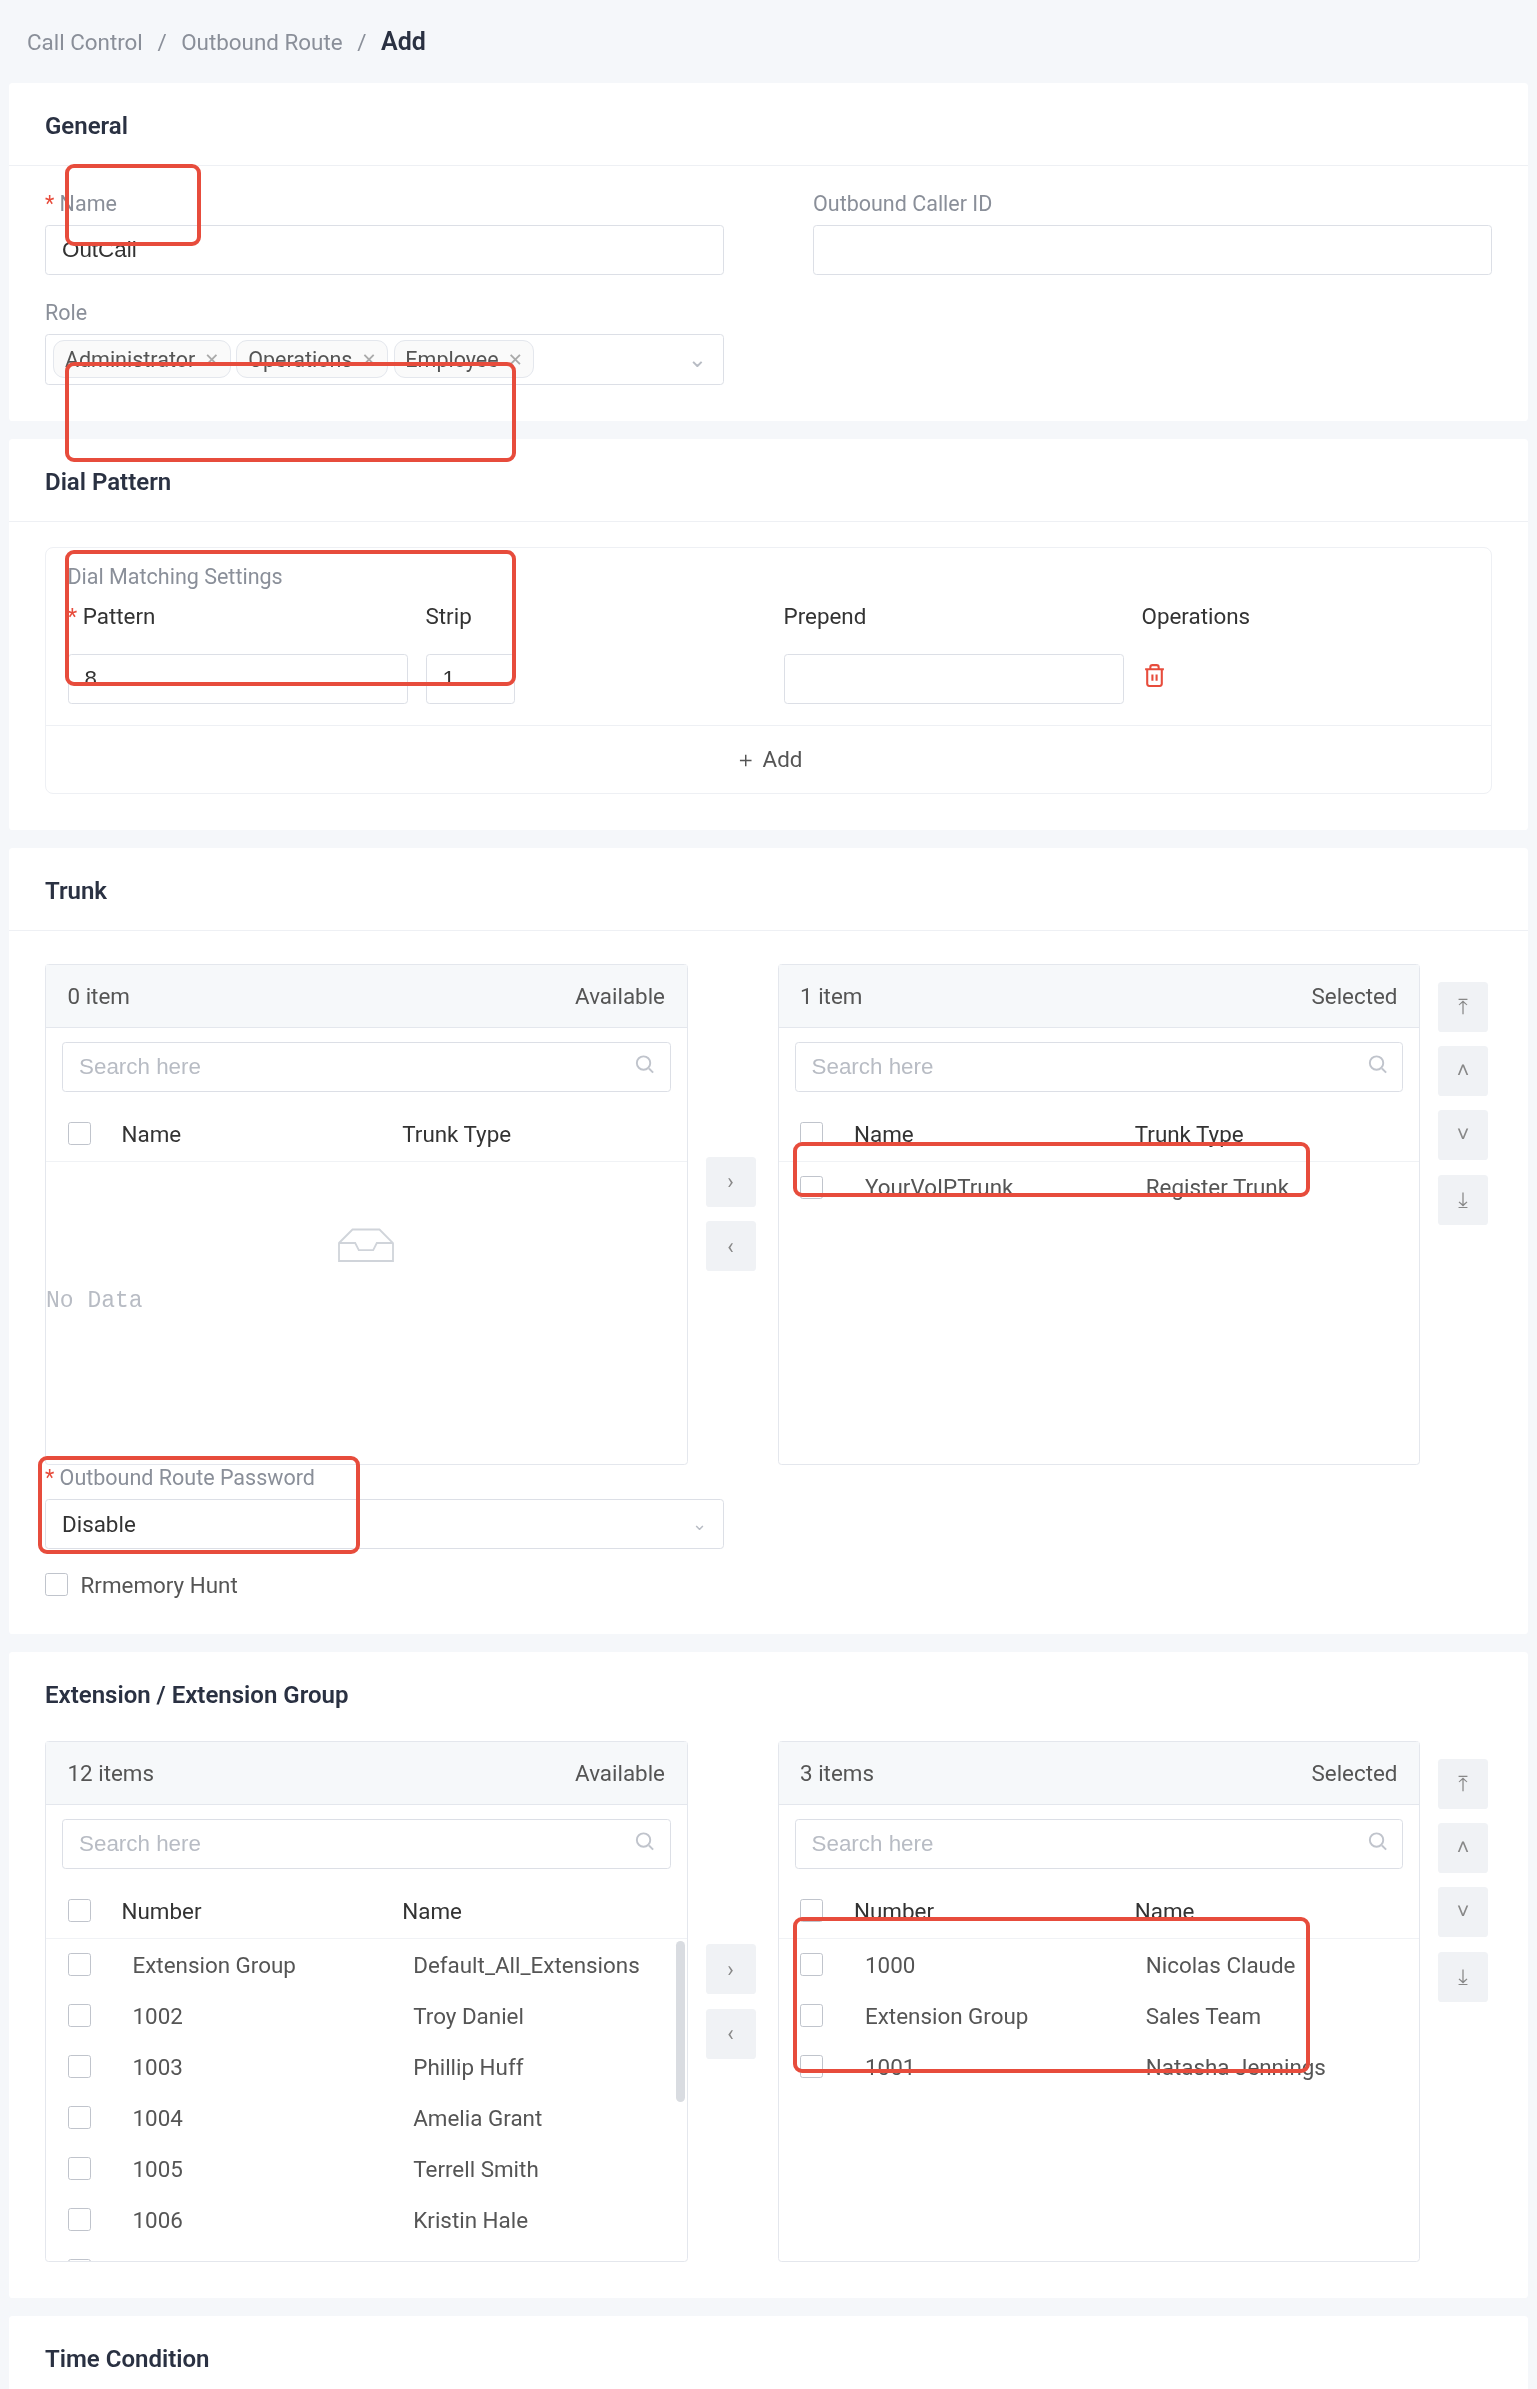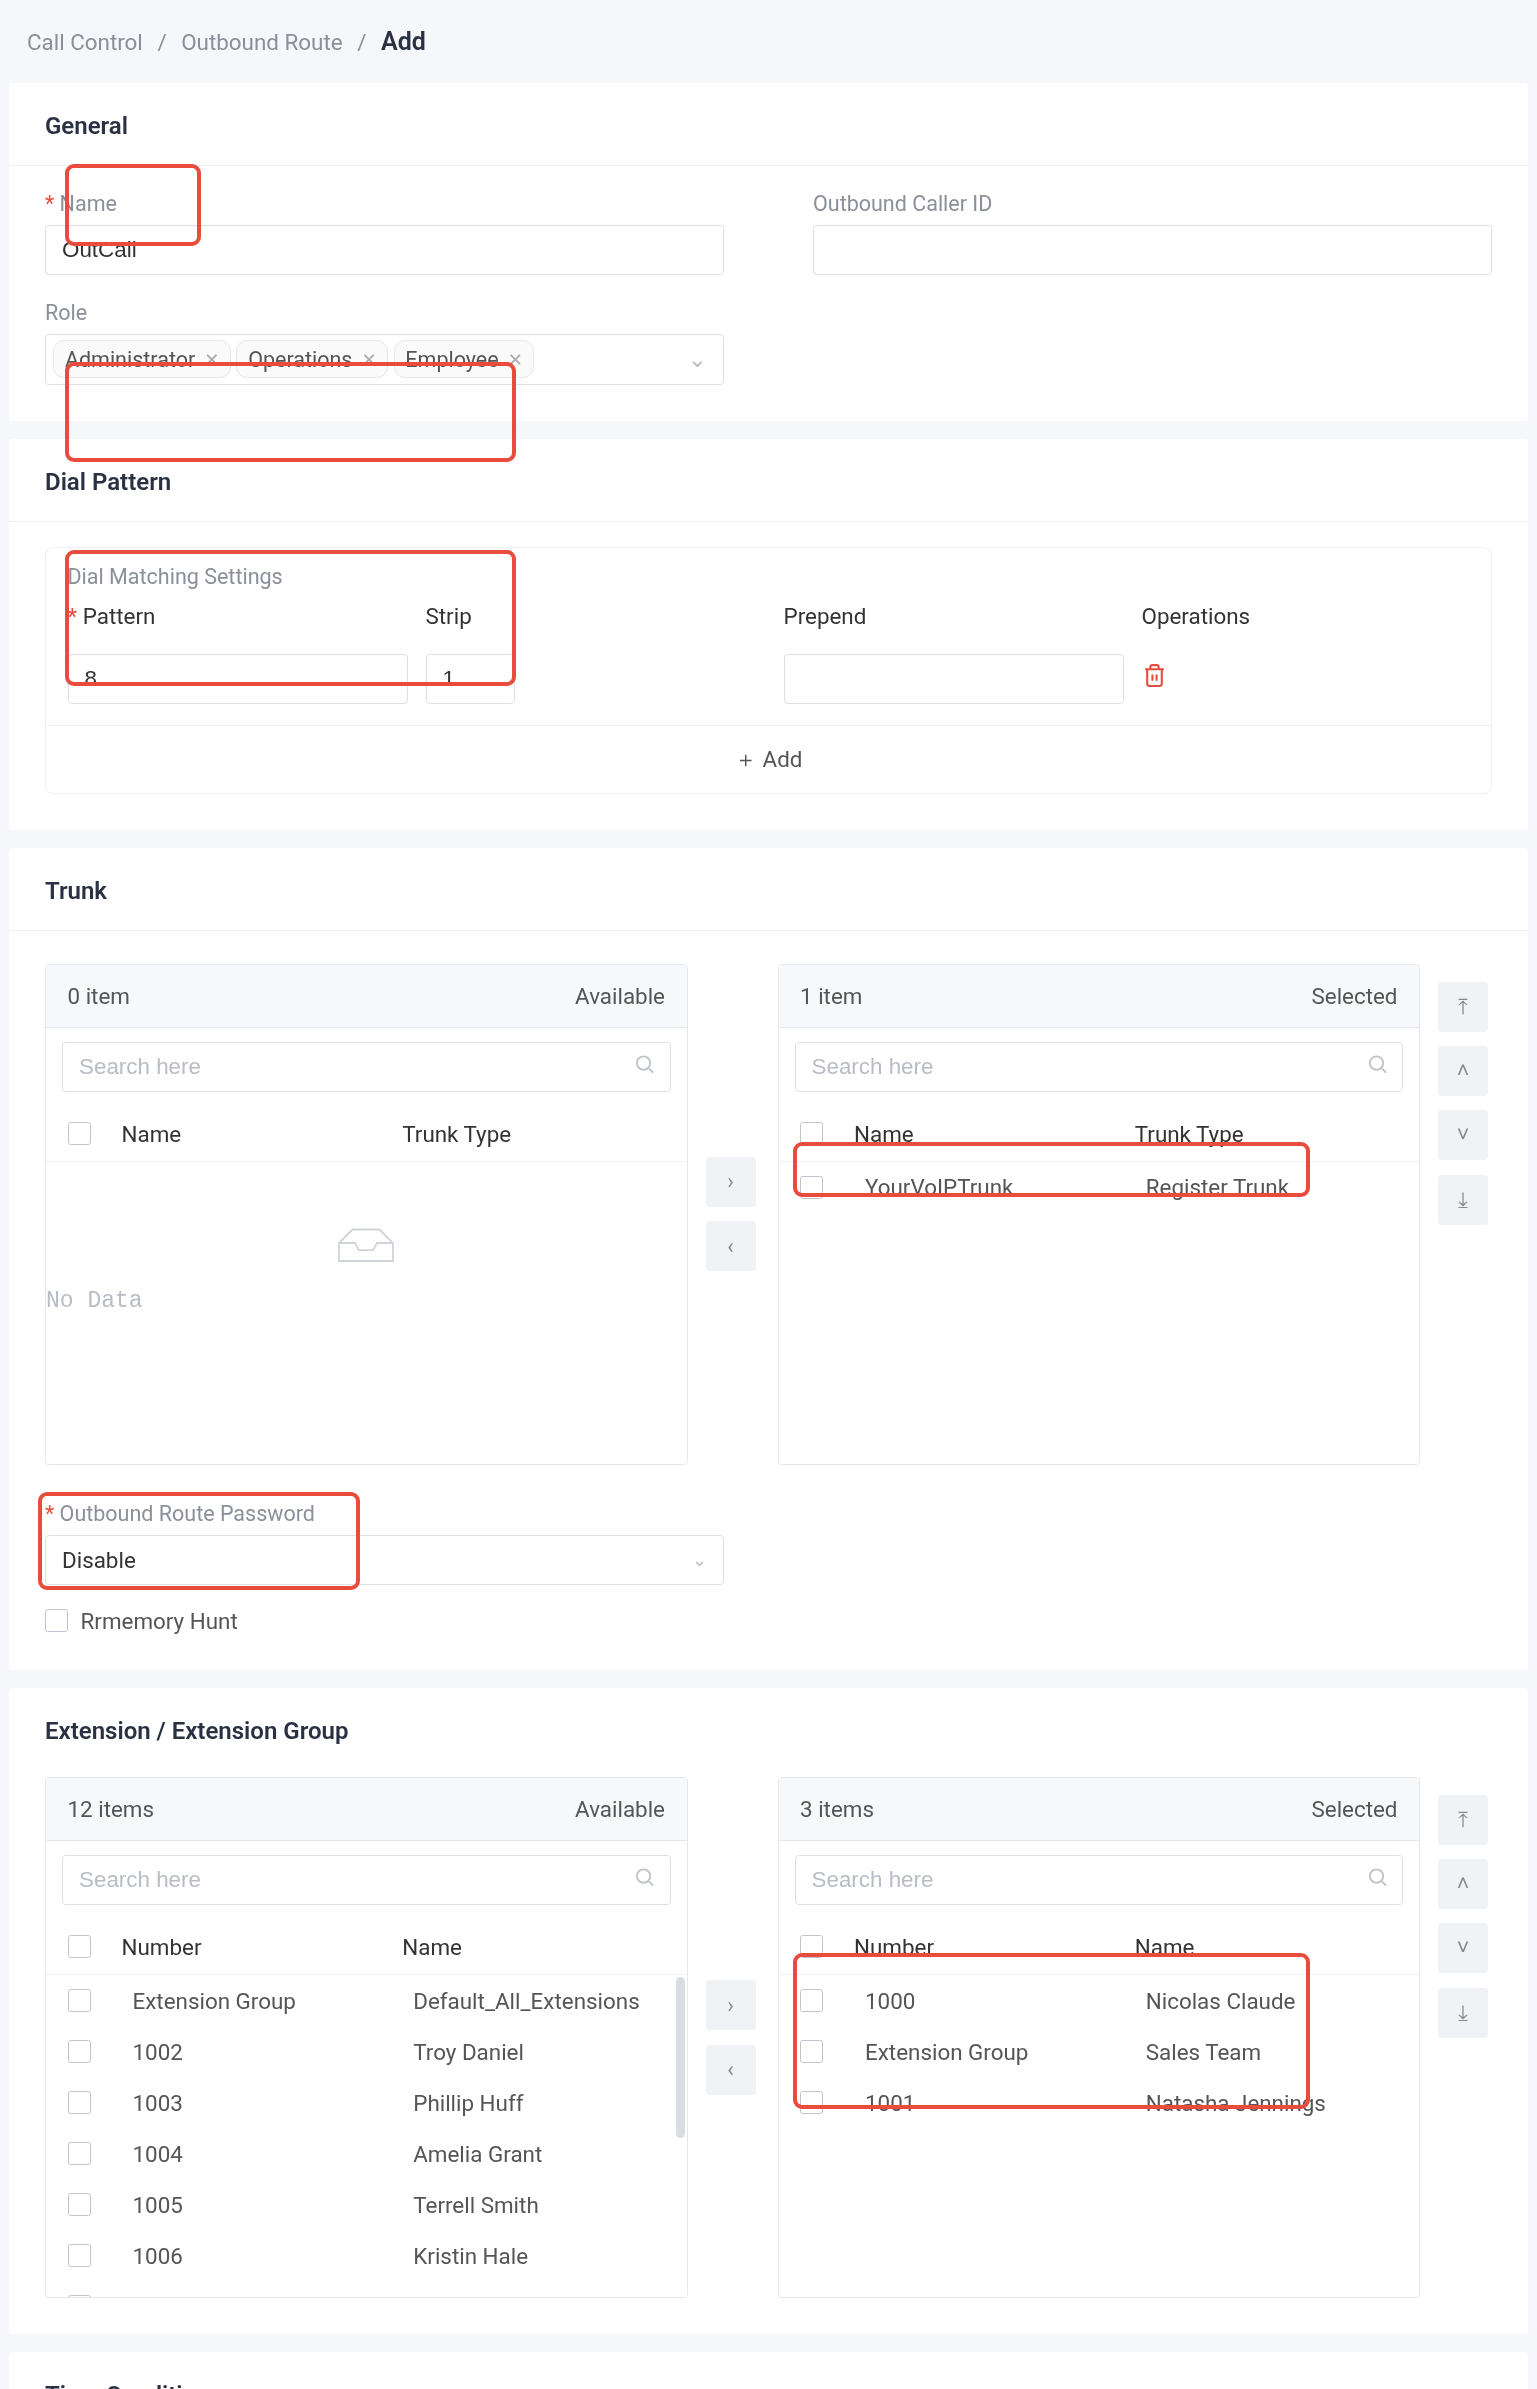--- a/index.html
+++ b/index.html
@@ -382,21 +382,21 @@
         </div>
 
         <div class="ctrl-col" style="justify-content: flex-start; padding-top: 18px;">
           <div class="sq-btn">⤒</div>
           <div class="sq-btn">˄</div>
           <div class="sq-btn">˅</div>
           <div class="sq-btn">⤓</div>
         </div>
       </div>
 
-      <div class="relwrap" style="margin-top: 36px;">
+      <div class="relwrap" style="">
         <div class="hl" style="left:-7.2px; top:-9px; width:322px; height:98px;"></div>
         <div class="row2">
           <div class="col">
             <span class="field-label req">Outbound Route Password</span>
             <div class="select">
               <span>Disable</span>
               <span class="chevron">⌄</span>
             </div>
           </div>
           <div class="col"></div>

